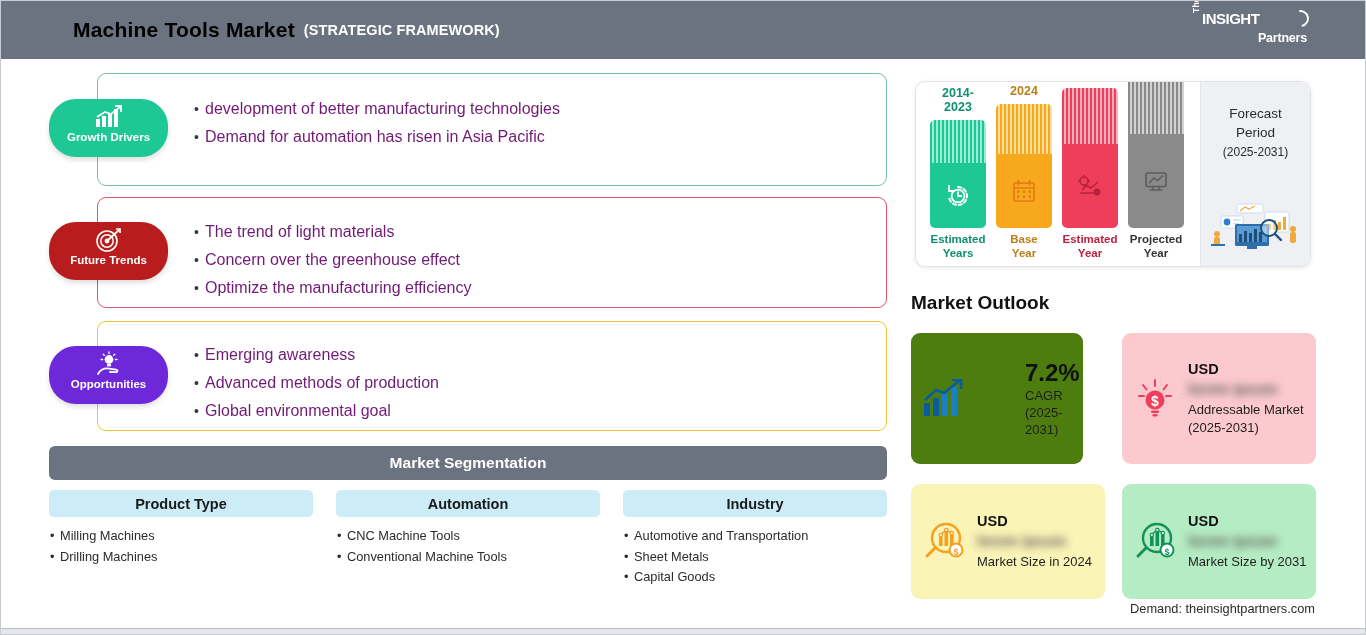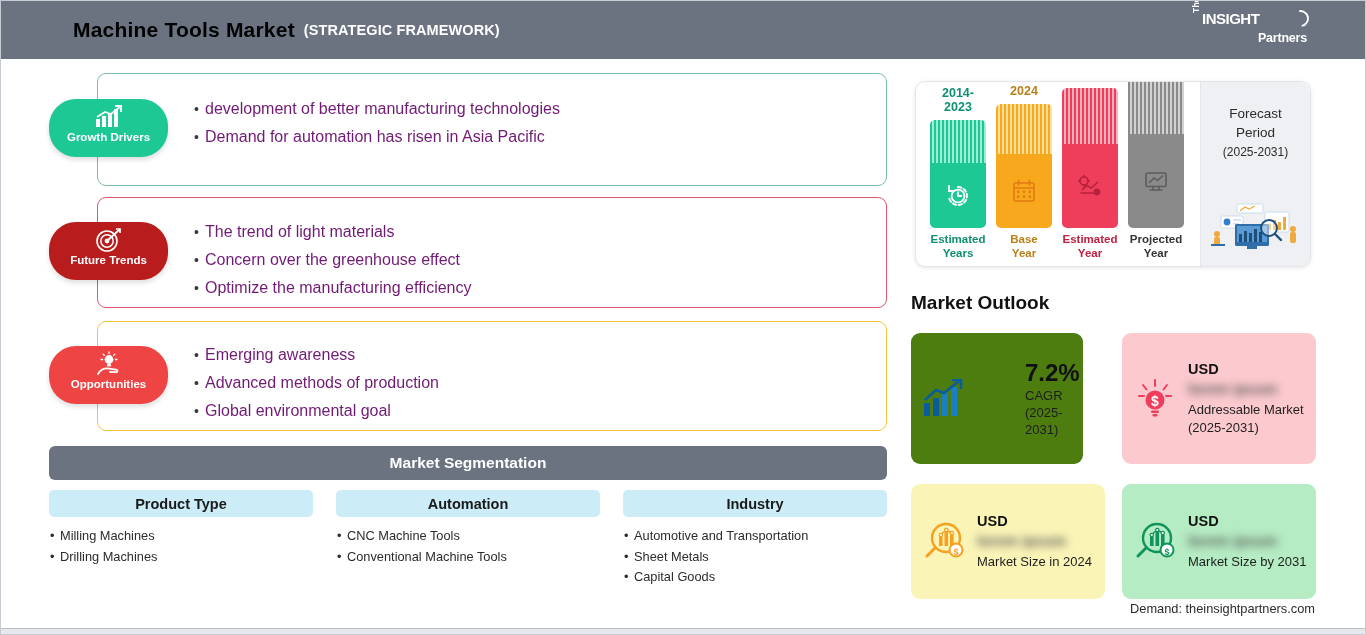--- a/index.html
+++ b/index.html
@@ -83,21 +83,21 @@
     border-radius: 27px;
     color: #fff;
     display: flex; flex-direction: column;
     align-items: center; justify-content: flex-start;
     padding-top: 5px;
     box-shadow: 0 3px 5px rgba(0,0,0,0.13);
     z-index: 4;
   }
   .p1 .badge { top: 98px; background: #1ec894; }
   .p2 .badge { top: 221px; background: #b91c1c; }
-  .p3 .badge { top: 345px; background: #ef4444; }
+  .p3 .badge { top: 345px; background: #6d28d9; }
   .badge-label {
     font-size: 11.5px; font-weight: bold;
     line-height: 12px; text-align: center;
     margin-top: 1px;
   }
   .badge-ico { height: 26px; display: flex; align-items: center; }
 
   .bullets {
     position: absolute; left: 193px;
     width: 680px;

